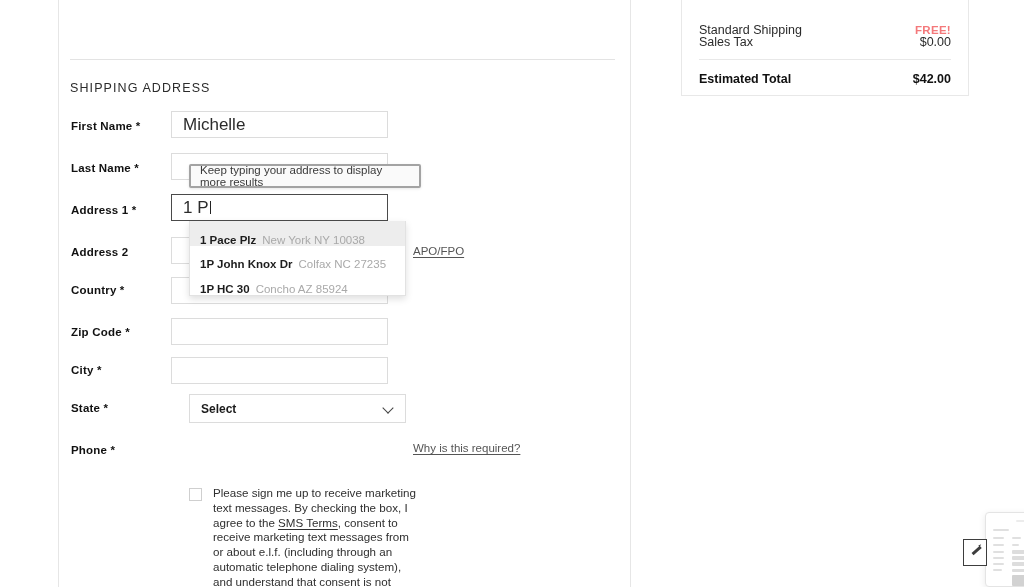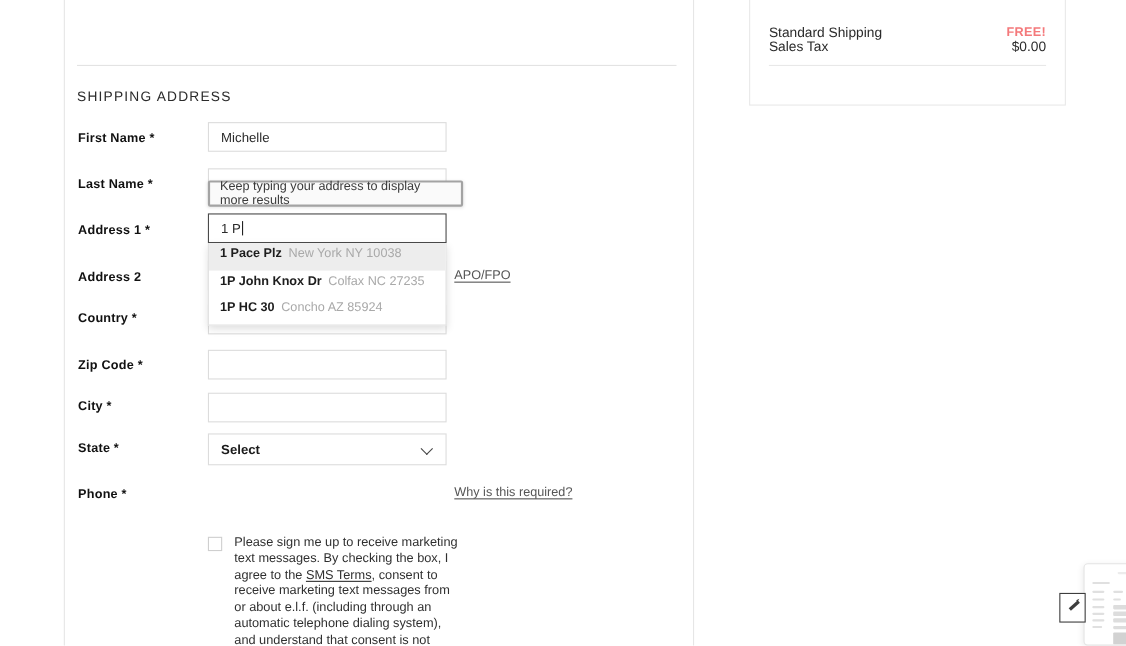--- a/index.html
+++ b/index.html
@@ -50,24 +50,24 @@
     position: absolute; left: 70px; top: 81px;
     font-size: 12.5px; letter-spacing: 1.1px; color: #2b2b2b; font-weight: 400;
   }
 
   
   .field-label {
     position: absolute; left: 71px;
     font-size: 11.5px; font-weight: bold; color: #111; letter-spacing: .2px;
   }
   .field-box {
-    position: absolute; left: 189px; width: 217px; height: 27px;
+    position: absolute; left: 171px; width: 217px; height: 27px;
     border: 1px solid #dcdcdc; background: #fff;
     display: flex; align-items: center; padding: 0 11px;
-    font-size: 12px; color: #2b2b2b;
+    font-size: 17px; color: #2b2b2b;
   }
   .field-box.placeholder { color: #b3b3b3; letter-spacing: .3px; }
   .field-box.focused { border: 1.6px solid #4a4a4a; }
 
   .caret {
     display: inline-block; width: 1px; height: 13px; background: #222;
     margin-left: 1px;
   }
 
   .select-box {
@@ -100,21 +100,21 @@
   }
 
   
   .ac-list {
     position: absolute; left: 189px; top: 221px; width: 217px;
     background: #fff; border: 1px solid #e2e2e2; border-top: none;
     box-shadow: 0 3px 7px rgba(0,0,0,.13);
     z-index: 35;
   }
   .ac-item {
-    height: 24.6px; display: flex; align-items: flex-start;
+    height: 24.6px; display: flex; align-items: flex-end;
     padding: 4px 0 0 10px; font-size: 11.5px; white-space: nowrap;
   }
   .ac-item.active { background: #ededed; }
   .ac-main { font-weight: bold; color: #1d1d1d; }
   .ac-sub  { color: #a9a9a9; margin-left: 6px; }
 
   
   .consent {
     position: absolute; left: 189px; top: 486px; width: 230px;
     display: flex; align-items: flex-start;
@@ -252,20 +252,24 @@
   <div class="summary">
     <div class="sum-row" style="top:64px">
       <span>Standard Shipping</span>
       <span class="free">FREE!</span>
     </div>
     <div class="sum-row" style="top:76px">
       <span>Sales Tax</span>
       <span>$0.00</span>
     </div>
     <div class="sum-rule" style="top:100px"></div>
+    <div class="sum-row" style="top:113px">
+      <span class="bold">Estimated Total</span>
+      <span class="bold">$42.00</span>
+    </div>
   </div>
 
   <div class="widget">
     <div class="wdg-card">
       <div class="wdg-line" style="left:30px; top:7px; width:26px; background:#ececec;"></div>
 
       <div class="wdg-line" style="left:7px;  top:16px; width:16px;"></div>
       <div class="wdg-line" style="left:7px;  top:24px; width:11px;"></div>
       <div class="wdg-line" style="left:26px; top:24px; width:9px;"></div>
       <div class="wdg-line" style="left:7px;  top:31px; width:11px;"></div>

